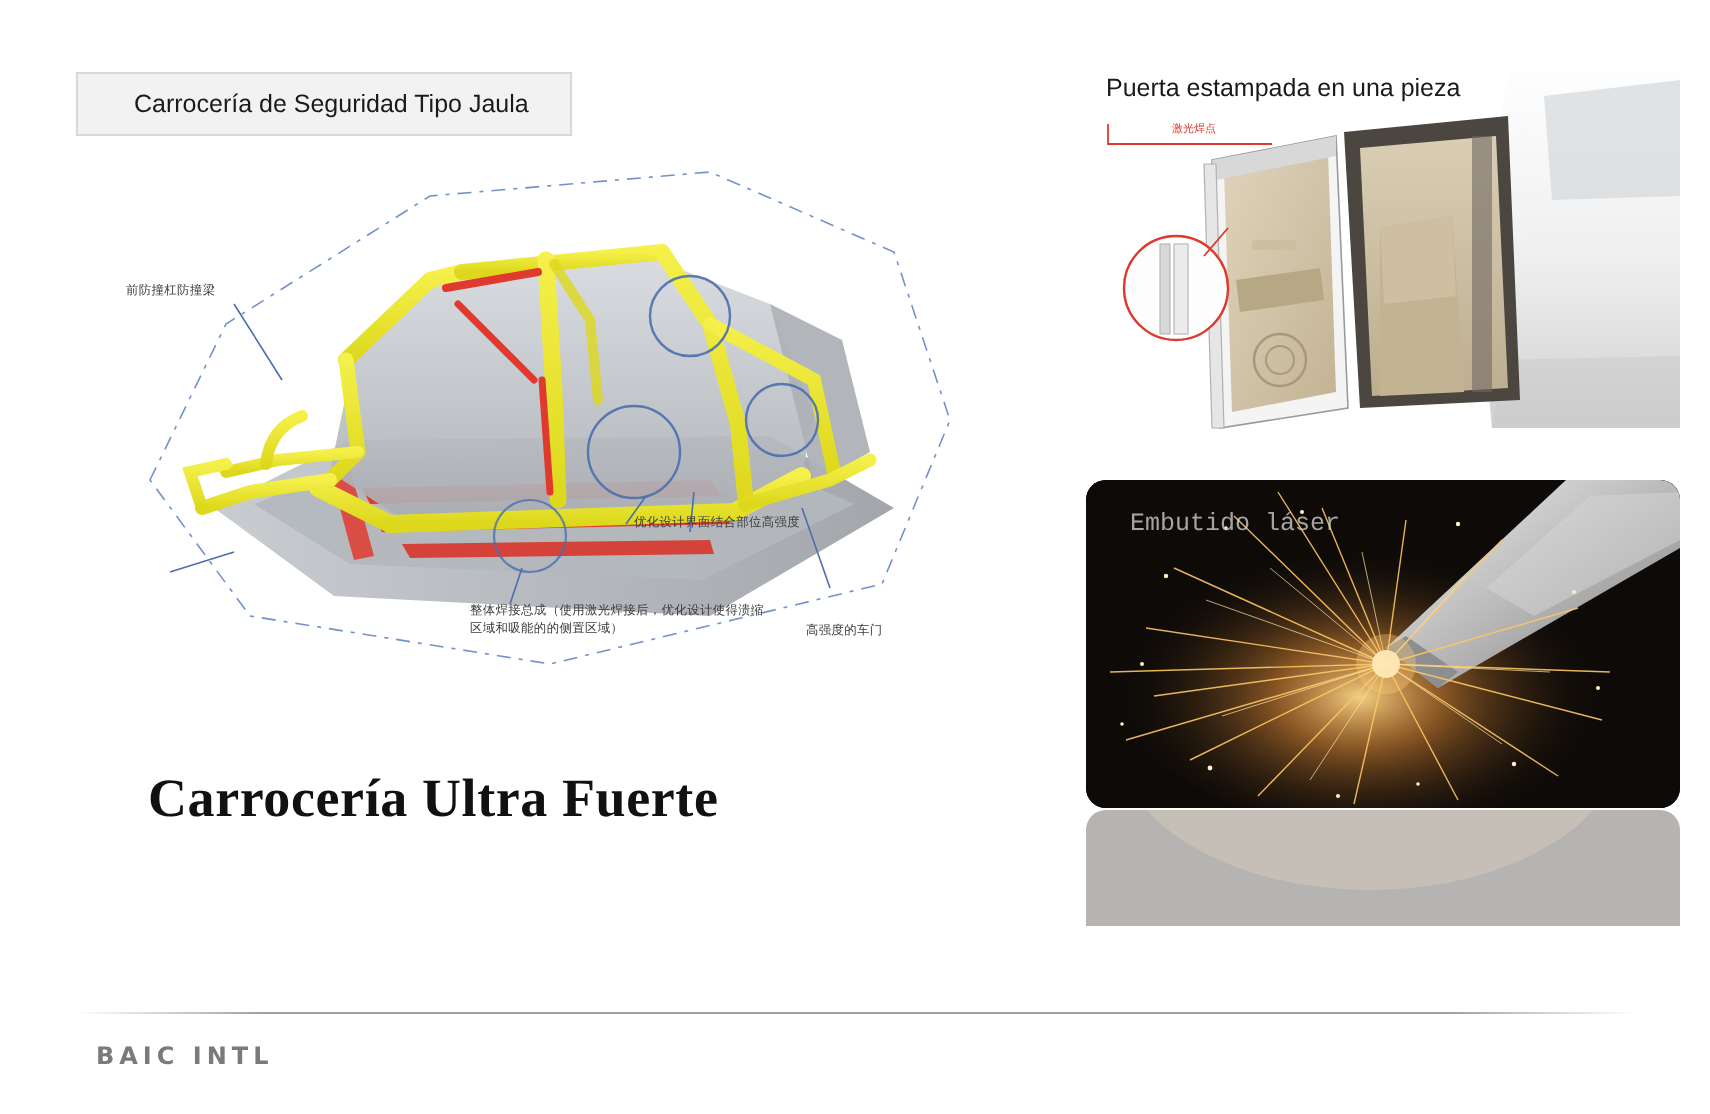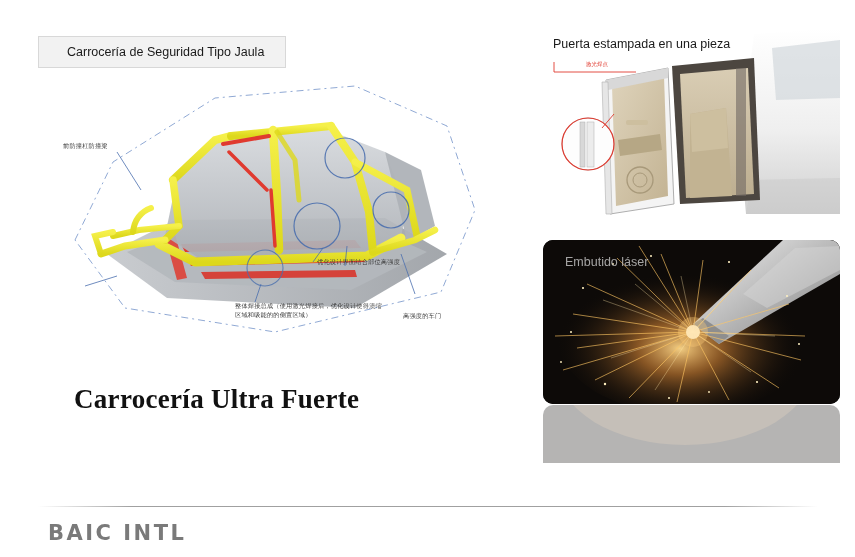--- a/index.html
+++ b/index.html
@@ -108,20 +108,21 @@
     overflow: hidden;
     background: #0a0a0a;
   }
   .spark-caption {
     position: absolute;
     left: 565px;
     top: 255px;
     font-size: 12.5px;
     color: #d8d8d8;
     opacity: 0.75;
+    font-family: Liberation Mono, monospace;
   }
   .spark-reflection {
     position: absolute;
     left: 543px;
     top: 405px;
     width: 297px;
     height: 58px;
     border-radius: 0 0 10px 10px;
     overflow: hidden;
     opacity: 0.30;
@@ -136,21 +137,21 @@
     width: 780px;
     height: 1px;
     background: linear-gradient(to right, rgba(160,160,160,0), rgba(150,150,150,0.9) 12%, rgba(150,150,150,0.9) 88%, rgba(160,160,160,0));
   }
   .brand {
     position: absolute;
     left: 48px;
     top: 521px;
     font-family: "DejaVu Sans", sans-serif;
     font-weight: bold;
-    font-size: 21px;
+    font-size: 12px;
     letter-spacing: 2.5px;
     color: #7a7a7a;
   }
   .tagline {
     position: absolute;
     right: 48px;
     top: 521px;
     font-family: "DejaVu Serif", serif;
     font-style: italic;
     font-size: 15px;

